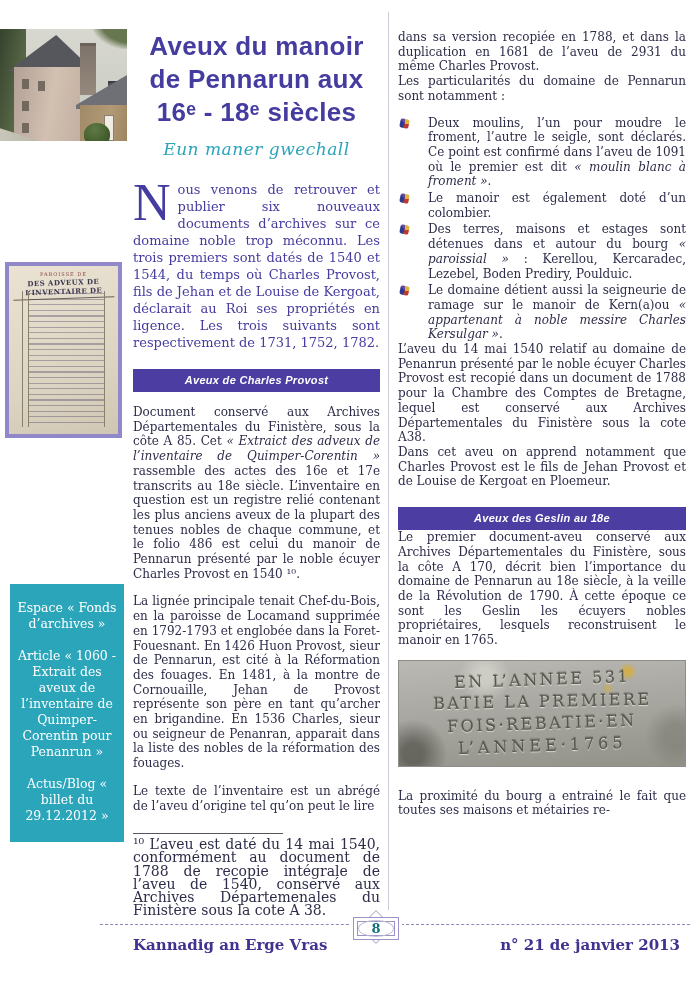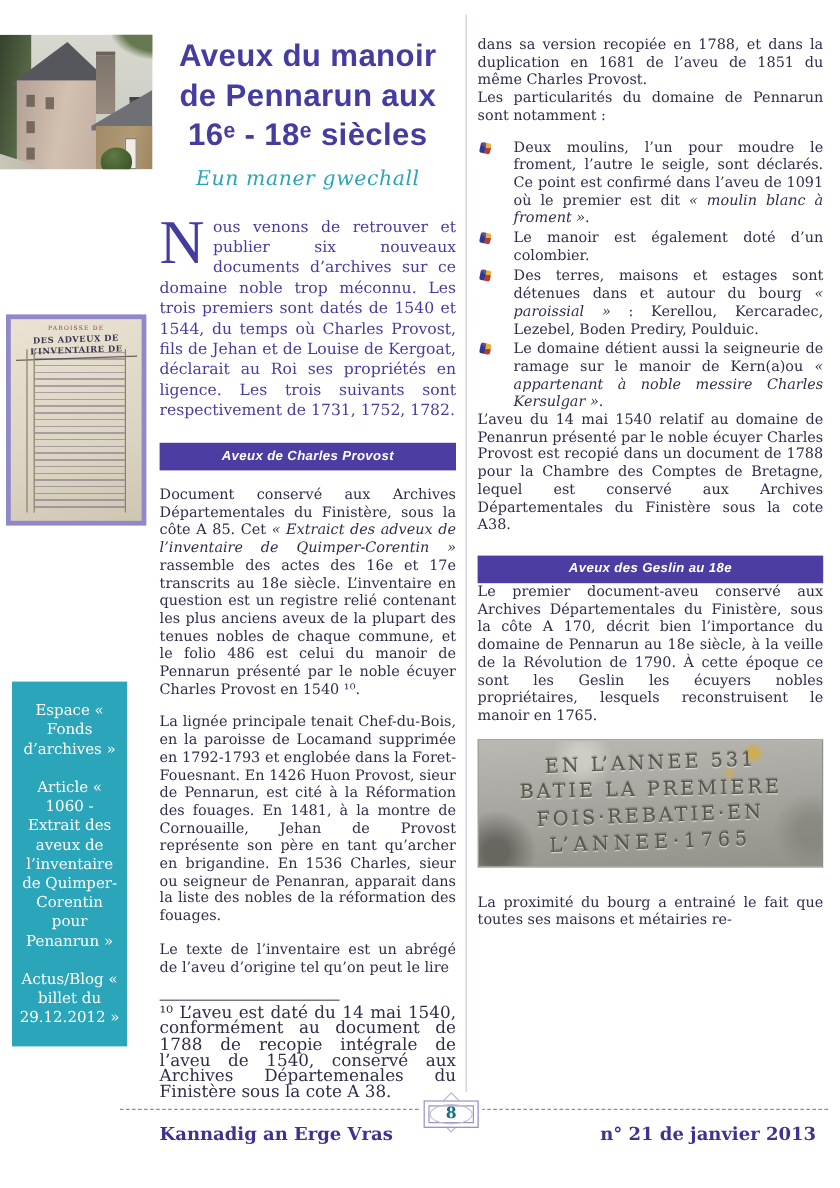--- a/index.html
+++ b/index.html
@@ -43,21 +43,21 @@
                background:linear-gradient(160deg,#eae3d3,#dbd4c2 65%,#cfc6b2); }
   .doc-h1 { font-size:5px; color:#8a4444; text-align:center; margin-top:5px; letter-spacing:1px; }
   .doc-h2 { font-size:7px; font-weight:bold; color:#3a3550; text-align:center; margin:1px 4px 0;
             transform:rotate(-2deg); letter-spacing:.4px; border-bottom:1px solid #6a6055; padding-bottom:2px; }
   .doc-margin-line { position:absolute; left:13px; top:25px; bottom:7px; width:0; border-left:1px solid #8a7f6a; }
   .doc-script { position:absolute; left:19px; right:13px; top:25px; bottom:7px;
                 border-left:1px solid #8a7f6a; border-right:1px solid #8a7f6a;
                 background:repeating-linear-gradient(to bottom,
                    rgba(72,62,98,0) 0 2px, rgba(72,62,98,.38) 2px 3.2px, rgba(72,62,98,0) 3.2px 5.6px); }
 
-  .sidebar { position:absolute; left:10px; top:568px; width:96px; min-height:258px;
+  .sidebar { position:absolute; left:10px; top:584px; width:114px; min-height:258px;
              background:#2ba5ba; color:#fff; text-align:center;
              font-size:12.5px; line-height:16px; padding:16px 6px; }
   .sidebar p + p { margin-top:16px; }
 
   
   .mid-col { position:absolute; left:133px; top:30px; width:247px; }
   .title { font-family:"Liberation Sans",sans-serif; font-weight:bold; color:#453ca0;
            font-size:26px; line-height:33px; text-align:center; letter-spacing:.3px; }
   .title span { display:block; }
   .subtitle { margin-top:10px; text-align:center; color:#2ba5ba; font-style:italic;
@@ -169,21 +169,21 @@
 
     <p class="para"><span>Document conservé aux Archives Départementales du Finistère, sous la côte A 85. Cet </span><span class="it">« Extraict des adveux de l’inventaire de Quimper-Corentin »</span><span> rassemble des actes des 16e et 17e transcrits au 18e siècle. L’inventaire en question est un registre relié contenant les plus anciens aveux de la plupart des tenues nobles de chaque commune, et le folio 486 est celui du manoir de Pennarun présenté par le noble écuyer Charles Provost en 1540 ¹⁰.</span></p>
     <p class="para">La lignée principale tenait Chef-du-Bois, en la paroisse de Locamand supprimée en 1792-1793 et englobée dans la Foret-Fouesnant. En 1426 Huon Provost, sieur de Pennarun, est cité à la Réformation des fouages. En 1481, à la montre de Cornouaille, Jehan de Provost représente son père en tant qu’archer en brigandine. En 1536 Charles, sieur ou seigneur de Penanran, apparait dans la liste des nobles de la réformation des fouages.</p>
     <p class="para">Le texte de l’inventaire est un abrégé de l’aveu d’origine tel qu’on peut le lire</p>
 
     <div class="footnote-rule"></div>
     <p class="footnote">¹⁰ L’aveu est daté du 14 mai 1540, conformément au document de 1788 de recopie intégrale de l’aveu de 1540, conservé aux Archives Départemenales du Finistère sous la cote A 38.</p>
   </div>
 
   <div class="right-col">
-    <p class="para">dans sa version recopiée en 1788, et dans la duplication en 1681 de l’aveu de 1851 du même Charles Provost.</p>
+    <p class="para">dans sa version recopiée en 1788, et dans la duplication en 1681 de l’aveu de 2931 du même Charles Provost.</p>
     <p class="para gap">Les particularités du domaine de Pennarun sont notamment :</p>
 
     <div class="bullets">
       <div class="bullet">
         <span class="bullet-glyph"></span>
         <span><span>Deux moulins, l’un pour moudre le froment, l’autre le seigle, sont déclarés. Ce point est confirmé dans l’aveu de 1091 où le premier est dit </span><span class="it">« moulin blanc à froment »</span><span>.</span></span>
       </div>
       <div class="bullet">
         <span class="bullet-glyph"></span>
         <span><span>Le manoir est également doté d’un colombier.</span></span>
@@ -192,20 +192,21 @@
         <span class="bullet-glyph"></span>
         <span><span>Des terres, maisons et estages sont détenues dans et autour du bourg </span><span class="it">« paroissial »</span><span> : Kerellou, Kercaradec, Lezebel, Boden Prediry, Poulduic.</span></span>
       </div>
       <div class="bullet">
         <span class="bullet-glyph"></span>
         <span><span>Le domaine détient aussi la seigneurie de ramage sur le manoir de Kern(a)ou </span><span class="it">« appartenant à noble messire Charles Kersulgar »</span><span>.</span></span>
       </div>
     </div>
 
     <p class="para gap">L’aveu du 14 mai 1540 relatif au domaine de Penanrun présenté par le noble écuyer Charles Provost est recopié dans un document de 1788 pour la Chambre des Comptes de Bretagne, lequel est conservé aux Archives Départementales du Finistère sous la cote A38.</p>
+    <p class="para gap">Dans cet aveu on apprend notamment que Charles Provost est le fils de Jehan Provost et de Louise de Kergoat en Ploemeur.</p>
 
     <div class="section-bar">Aveux des Geslin au 18e</div>
 
     <p class="para gap">Le premier document-aveu conservé aux Archives Départementales du Finistère, sous la côte A 170, décrit bien l’importance du domaine de Pennarun au 18e siècle, à la veille de la Révolution de 1790. À cette époque ce sont les Geslin les écuyers nobles propriétaires, lesquels reconstruisent le manoir en 1765.</p>
 
     <div class="stone">
       <div class="stone-line">EN L’ANNEE 531</div>
       <div class="stone-line">BATIE LA PREMIERE</div>
       <div class="stone-line">FOIS·REBATIE·EN</div>
       <div class="stone-line">L’ANNEE·1765</div>

